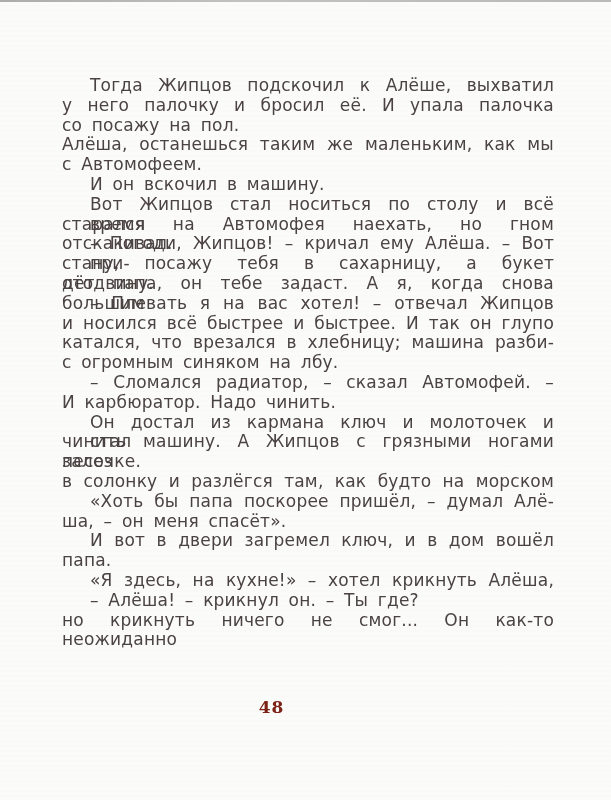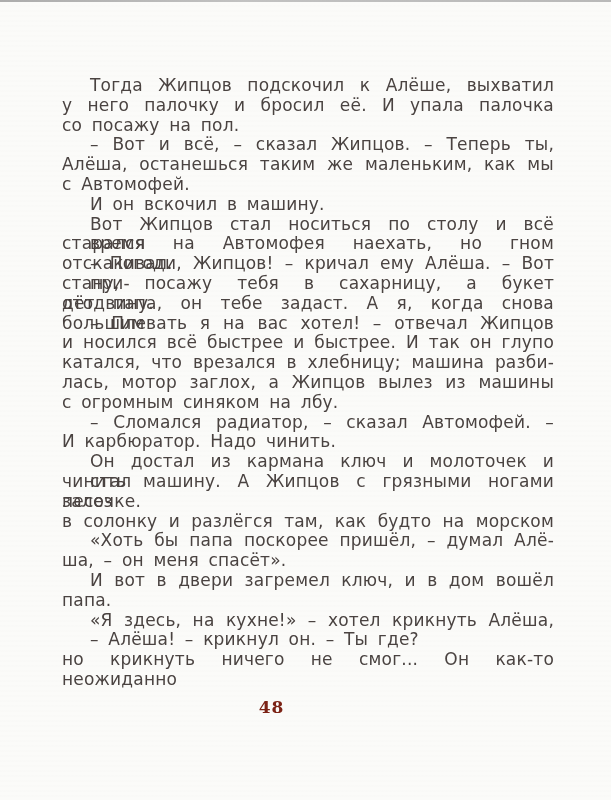--- a/index.html
+++ b/index.html
@@ -70,33 +70,31 @@
 </style>
 </head>
 <body>
 
 <div class="page">
   <div class="scan-line"></div>
   <div class="text-block">
       <div class="line first just">Тогда Жипцов подскочил к Алёше, выхватил</div>
       <div class="line just">у него палочку и бросил её. И упала палочка</div>
       <div class="line">со посажу на пол.</div>
-      <div class="line first just">– Вот и всё, – сказал Жипцов. – Теперь ты,</div>
       <div class="line just">Алёша, останешься таким же маленьким, как мы</div>
-      <div class="line">с Автомофей.</div>
+      <div class="line">с Автомофеем.</div>
       <div class="line first">И он вскочил в машину.</div>
       <div class="line first just">Вот Жипцов стал носиться по столу и всё время</div>
       <div class="line just">старался на Автомофея наехать, но гном отскакивал.</div>
       <div class="line first just">– Погоди, Жипцов! – кричал ему Алёша. – Вот при-</div>
       <div class="line just">стану, посажу тебя в сахарницу, а букет отодвину.</div>
       <div class="line just">дёт папа, он тебе задаст. А я, когда снова большим</div>
       <div class="line first just">– Плевать я на вас хотел! – отвечал Жипцов</div>
       <div class="line just">и носился всё быстрее и быстрее. И так он глупо</div>
       <div class="line just">катался, что врезался в хлебницу; машина разби-</div>
-      <div class="line just">лась, мотор заглох, а Жипцов вылез из машины</div>
       <div class="line">с огромным синяком на лбу.</div>
       <div class="line first just">– Сломался радиатор, – сказал Автомофей. –</div>
       <div class="line">И карбюратор. Надо чинить.</div>
       <div class="line first just">Он достал из кармана ключ и молоточек и стал</div>
       <div class="line just">чинить машину. А Жипцов с грязными ногами залез</div>
       <div class="line">песочке.</div>
       <div class="line just">в солонку и разлёгся там, как будто на морском</div>
       <div class="line first just">«Хоть бы папа поскорее пришёл, – думал Алё-</div>
       <div class="line">ша, – он меня спасёт».</div>
       <div class="line first just">И вот в двери загремел ключ, и в дом вошёл</div>

